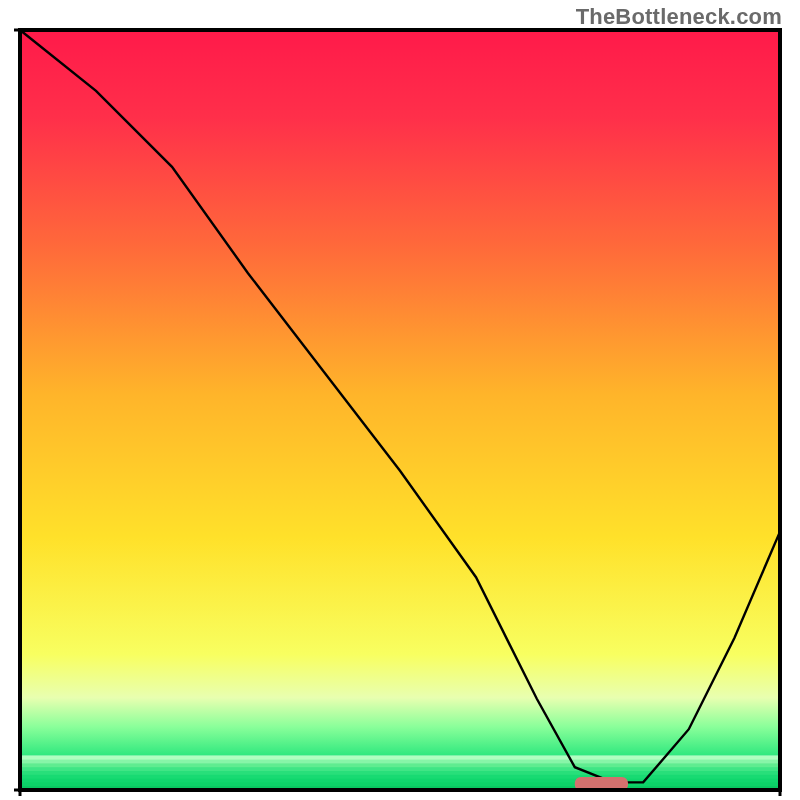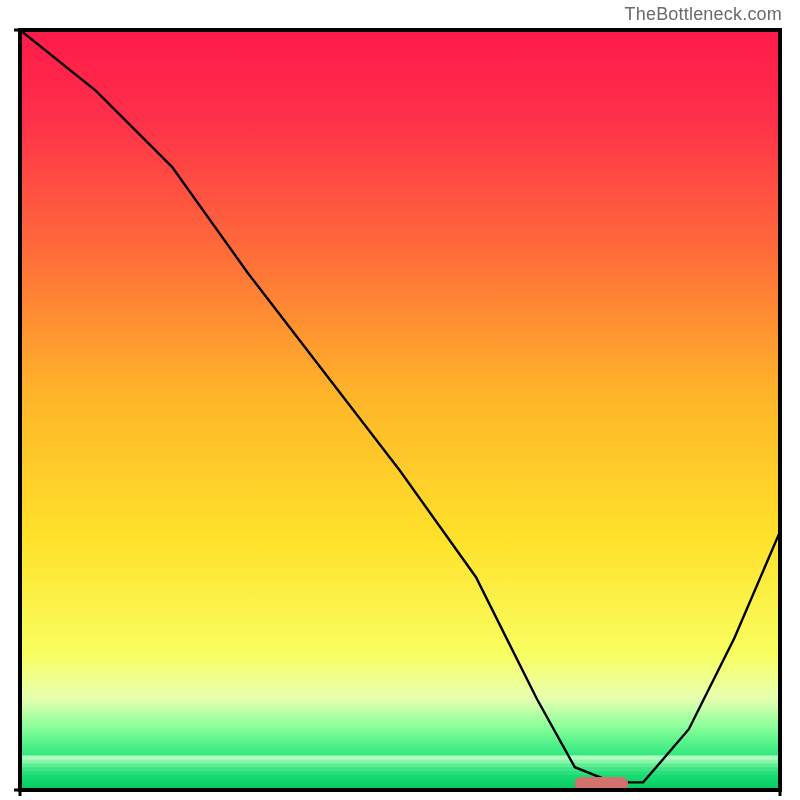--- a/index.html
+++ b/index.html
@@ -13,22 +13,22 @@
   .container {
     position: relative;
     width: 800px;
     height: 800px;
   }
   .watermark {
     position: absolute;
     top: 4px;
     right: 18px;
     color: #6a6a6a;
-    font-size: 18px;
-    font-weight: 400;
+    font-size: 22px;
+    font-weight: 700;
     letter-spacing: 0.2px;
   }
   svg {
     display: block;
   }
 </style>
 </head>
 <body>
 
 <div class="container">

